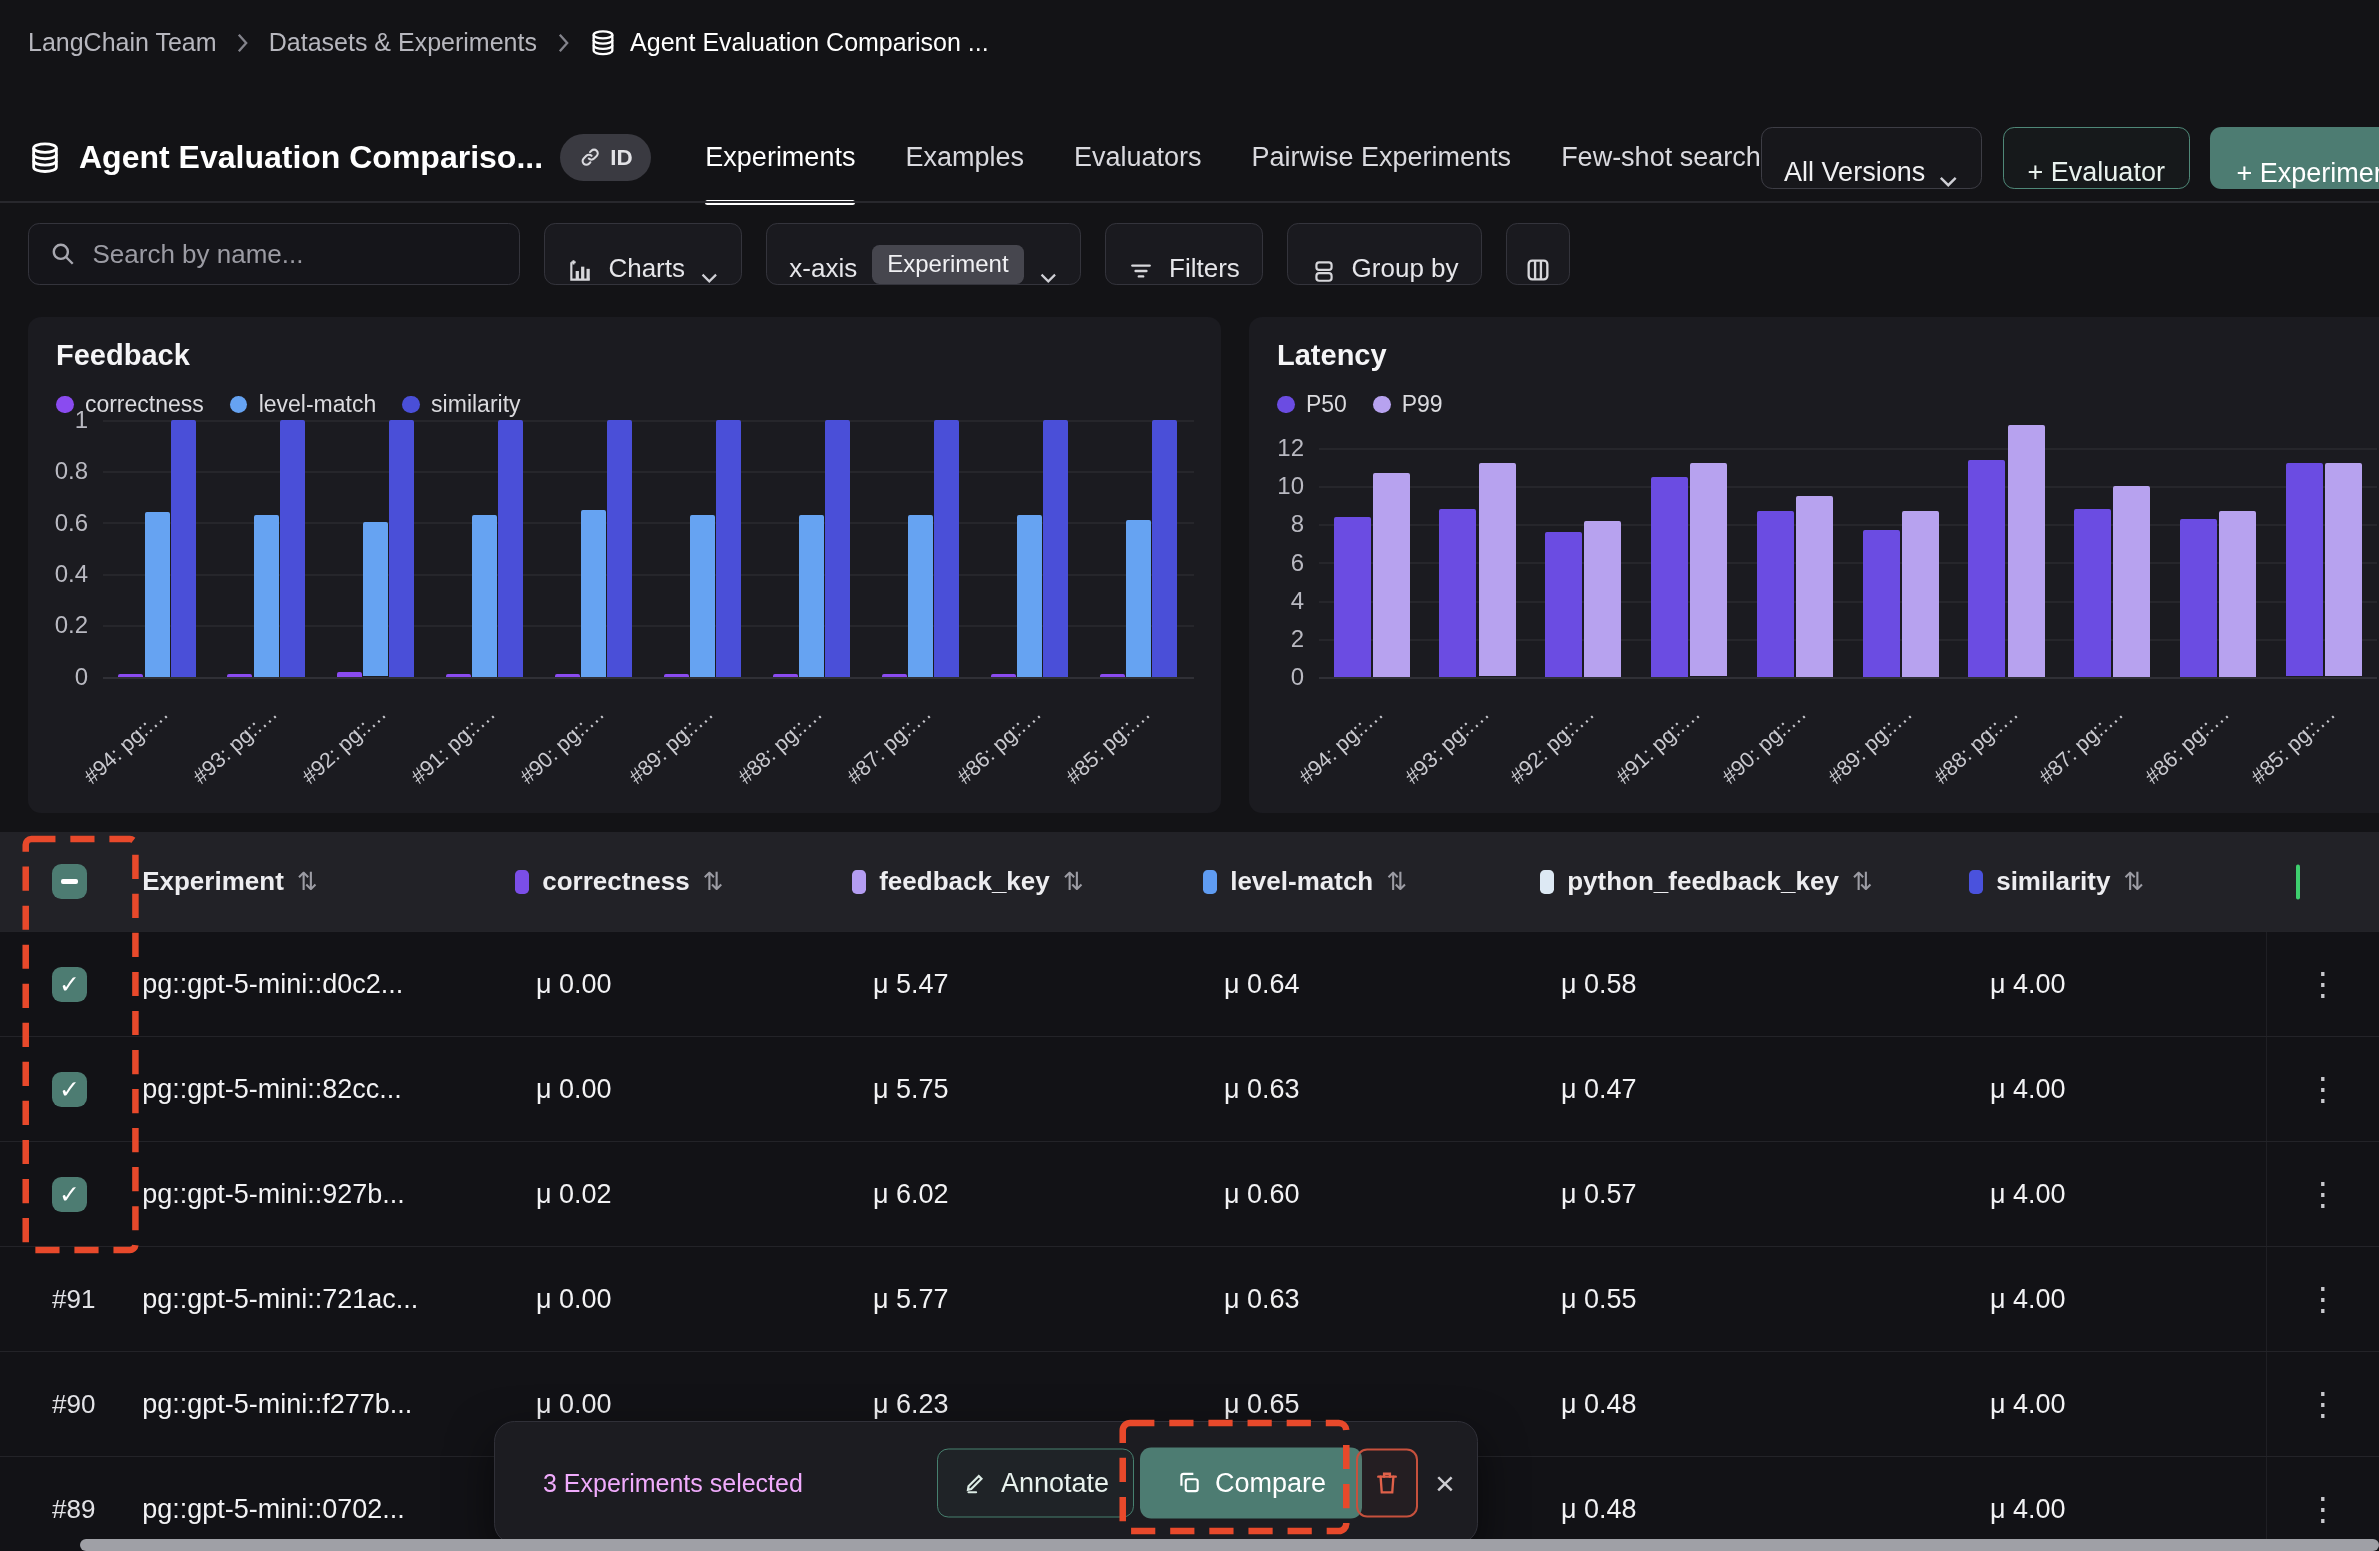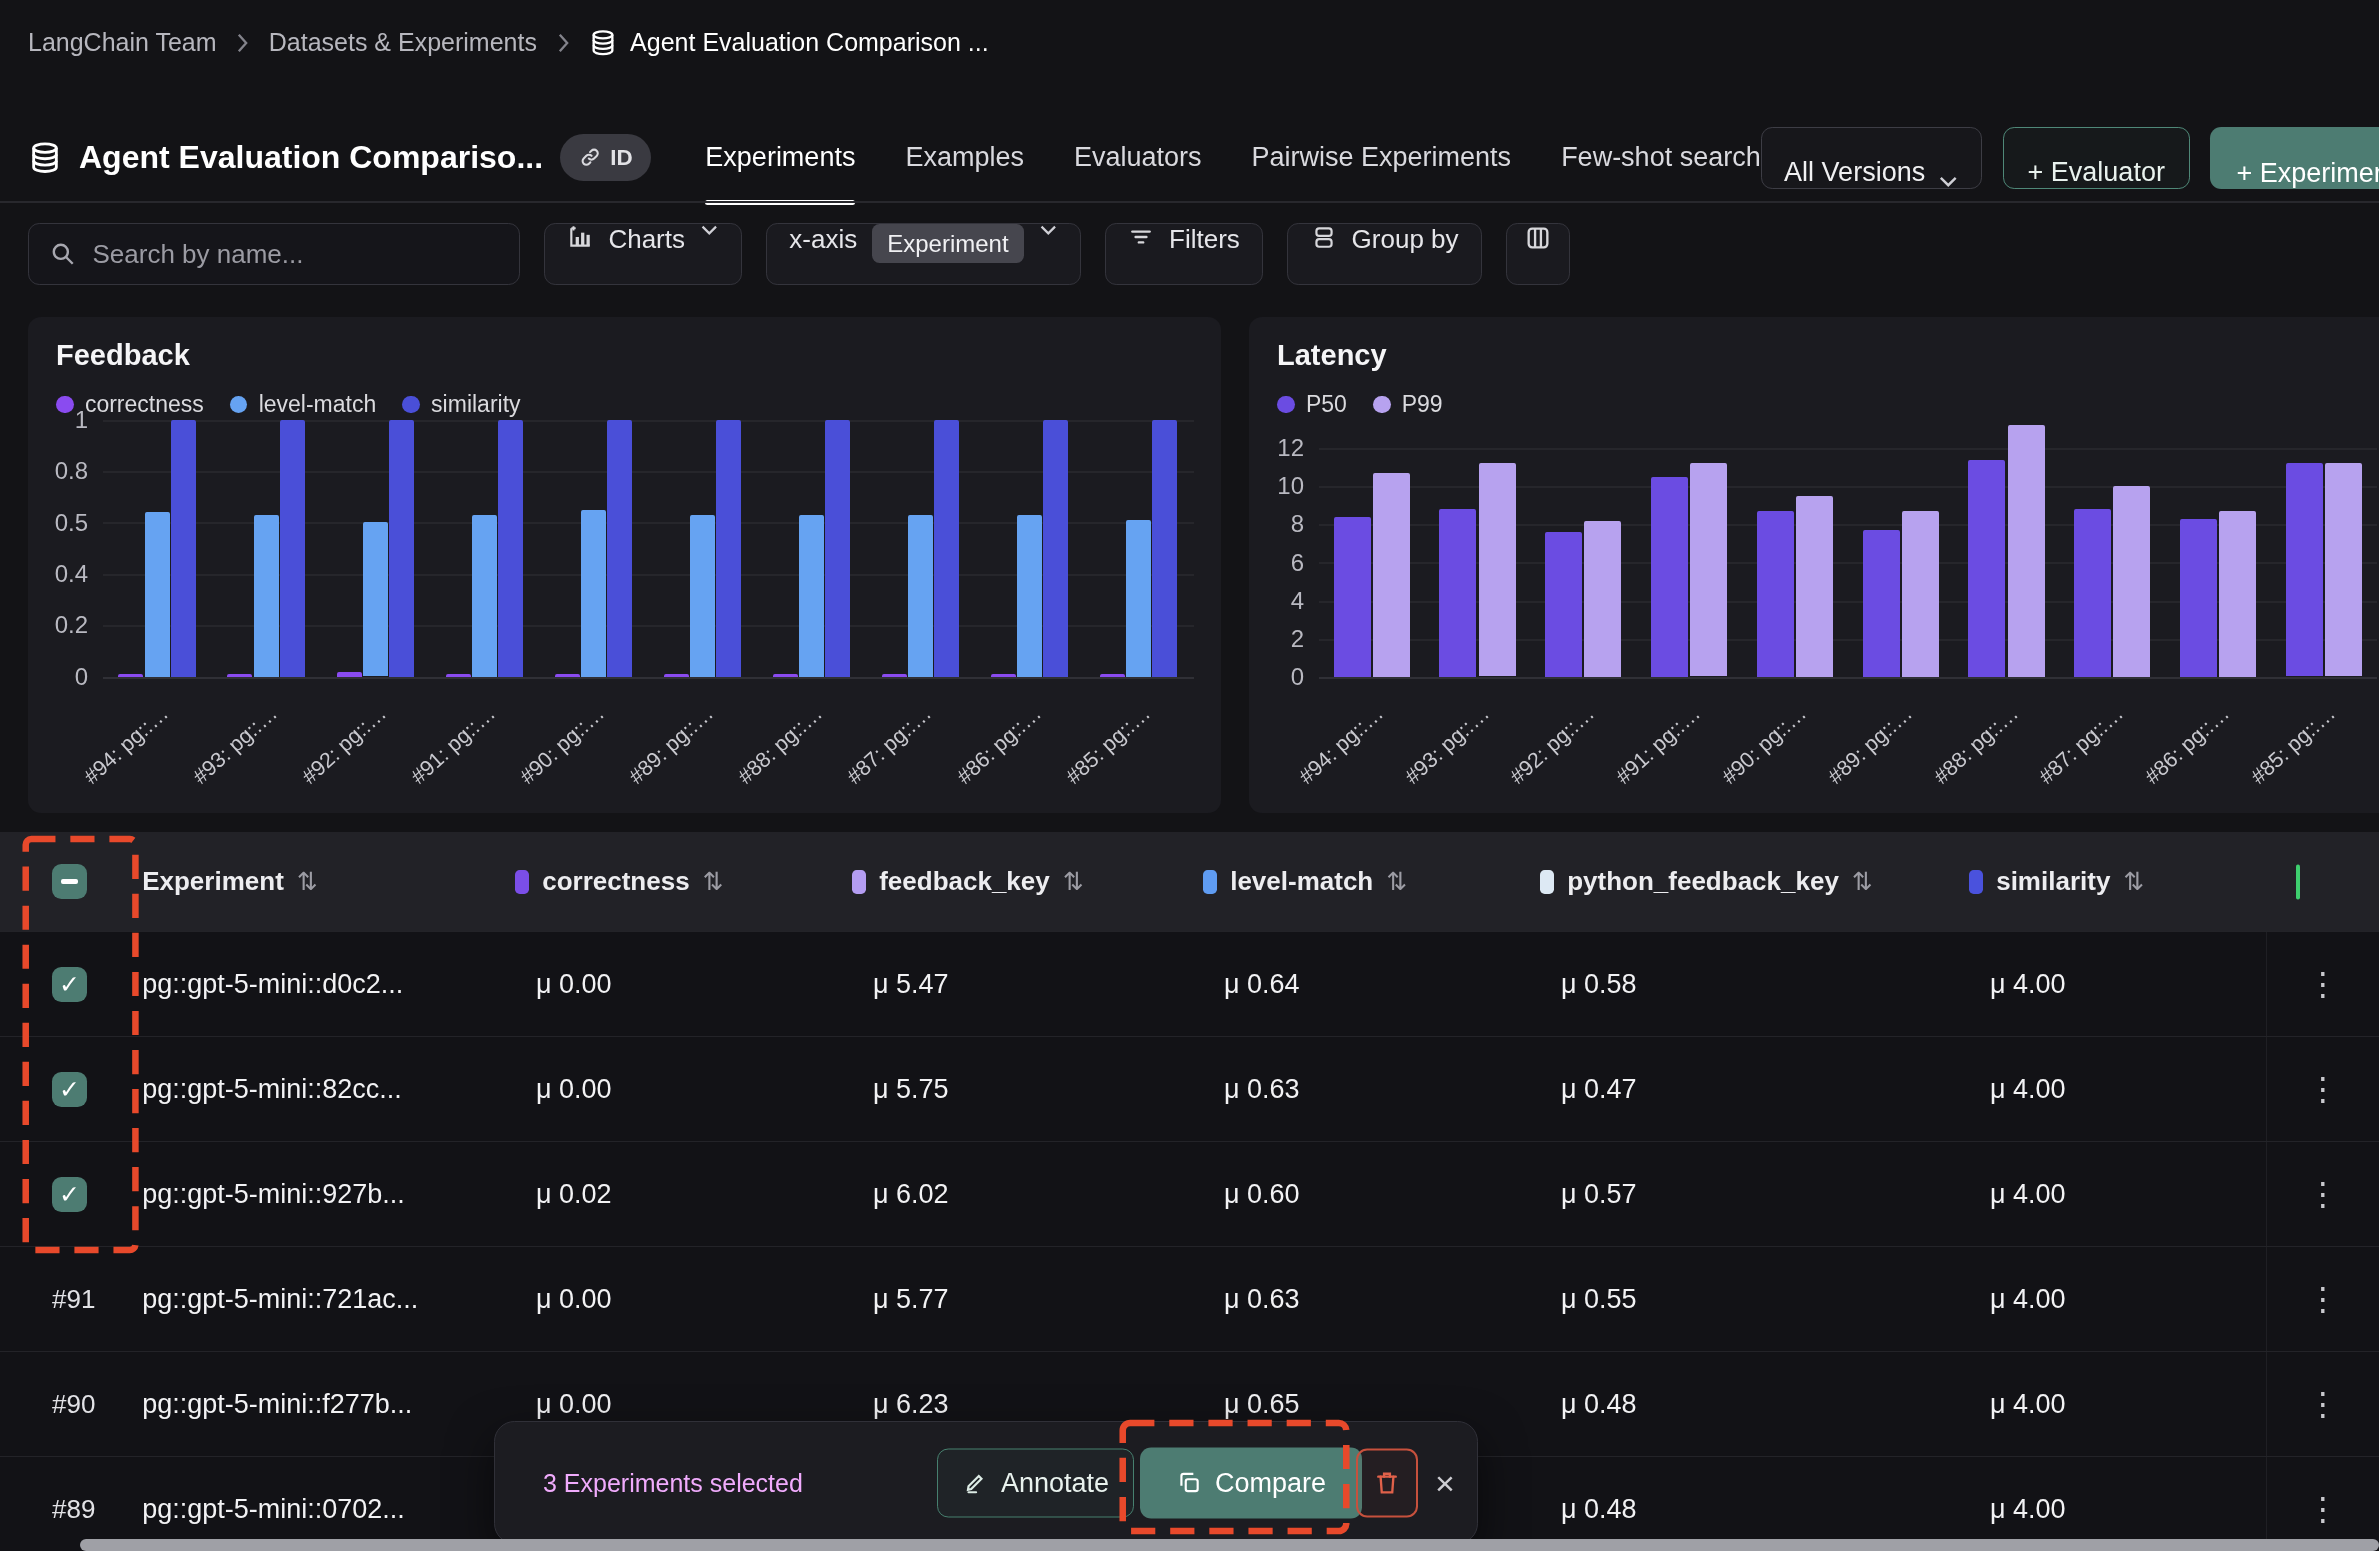--- a/index.html
+++ b/index.html
@@ -31,21 +31,21 @@
   .btn { display:flex; align-items:flex-end; gap:13px; height:62px; border-radius:11.2px; font-size:27px; cursor:pointer; white-space:nowrap; }
   .btn-versions { border:1.9px solid #3d3d45; background:#17171b; color:#f0f0f2; padding:0 22.4px; }
   .btn-evaluator { border:1.9px solid #4f8878; background:rgba(79,136,120,0.06); color:#e9f2ee; padding:0 24px; }
   .btn-experiment { background:#4d7c72; color:#ffffff; padding:0 26px; }
 
   
   .toolbar { position:absolute; top:223px; left:28px; display:flex; align-items:center; gap:24px; }
   .search-box { display:flex; align-items:center; gap:17px; width:492px; height:62px; border:1.9px solid #34343c; background:#15151a; border-radius:11.2px; padding:0 20.5px; }
   .search-box input { flex:1; background:transparent; border:none; outline:none; color:#e6e6ea; font-size:26px; font-family:inherit; }
   .search-box input::placeholder { color:#9b9ba3; }
-  .tool-btn { display:flex; align-items:flex-start; gap:15px; height:62px; border:1.9px solid #34343c; background:#1a1a1f; border-radius:11.2px; padding:0 22.4px; font-size:26px; color:#e6e6ea; cursor:pointer; }
+  .tool-btn { display:flex; align-items:flex-end; gap:15px; height:62px; border:1.9px solid #34343c; background:#1a1a1f; border-radius:11.2px; padding:0 22.4px; font-size:26px; color:#e6e6ea; cursor:pointer; }
   .xaxis-pill { background:#46464e; border-radius:7.5px; padding:5.6px 15px; font-size:24px; color:#f0f0f3; }
   .tool-btn.icon-only { padding:0 17px; }
 
   
   .card { position:absolute; top:317px; height:496px; background:#1b1b20; border-radius:13px; overflow:hidden; }
   #feedback-card { left:28px; width:1193px; }
   #latency-card { left:1249px; width:1147px; }
   .card-head { position:absolute; top:22.4px; left:28px; right:28px; }
   .card-title { font-size:29px; font-weight:600; color:#f5f5f7; }
   .legend { display:flex; align-items:center; gap:26px; margin-top:18.6px; }
@@ -243,21 +243,21 @@
           <div class="legend-label">similarity</div>
         </div>
       </div>
   </div>
   <div class="plot">
       <div class="gridline" style="top: 103px; left: 75px; width: 1091px;"></div>
       <div class="ytick" style="top: 88px; left: 0px; width: 60px;">1</div>
       <div class="gridline" style="top: 154px; left: 75px; width: 1091px;"></div>
       <div class="ytick" style="top: 139px; left: 0px; width: 60px;">0.8</div>
       <div class="gridline" style="top: 205px; left: 75px; width: 1091px;"></div>
-      <div class="ytick" style="top: 191px; left: 0px; width: 60px;">0.5</div>
+      <div class="ytick" style="top: 191px; left: 0px; width: 60px;">0.6</div>
       <div class="gridline" style="top: 257px; left: 75px; width: 1091px;"></div>
       <div class="ytick" style="top: 242px; left: 0px; width: 60px;">0.4</div>
       <div class="gridline" style="top: 308px; left: 75px; width: 1091px;"></div>
       <div class="ytick" style="top: 293px; left: 0px; width: 60px;">0.2</div>
       <div class="gridline baseline" style="top: 360px; left: 75px; width: 1091px;"></div>
       <div class="ytick" style="top: 345px; left: 0px; width: 60px;">0</div>
       <div class="bar" style="left: 90px; width: 25px; top: 357px; height: 2.8px; background: rgb(138, 75, 240);"></div>
       <div class="bar" style="left: 117px; width: 25px; top: 195px; height: 165px; background: rgb(102, 163, 242);"></div>
       <div class="bar" style="left: 143px; width: 25px; top: 103px; height: 257px; background: rgb(74, 79, 216);"></div>
       <div class="xlabel" style="left: -48px; top: 384px;">#94: pg::…</div>

